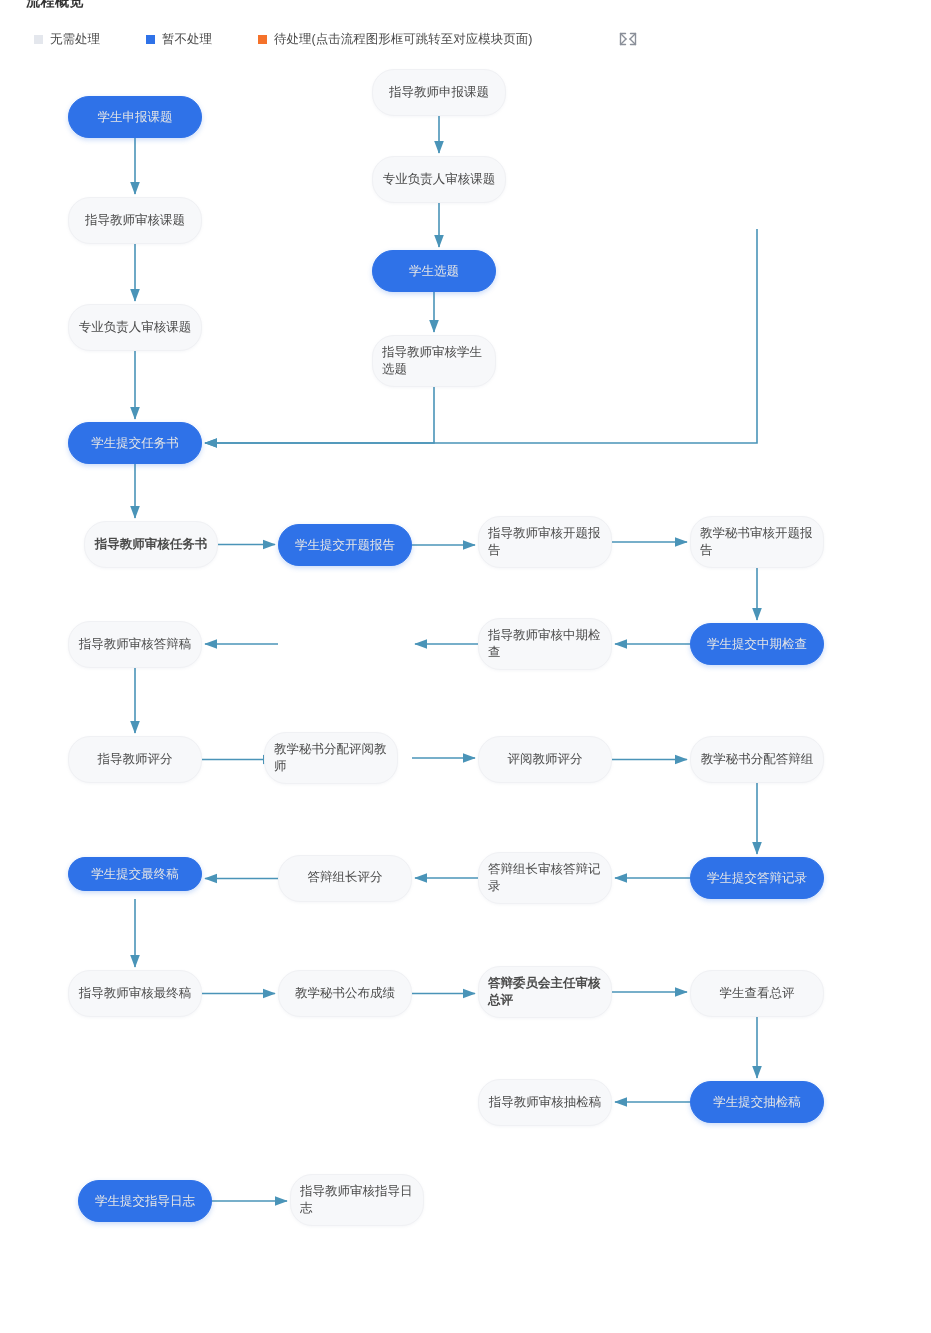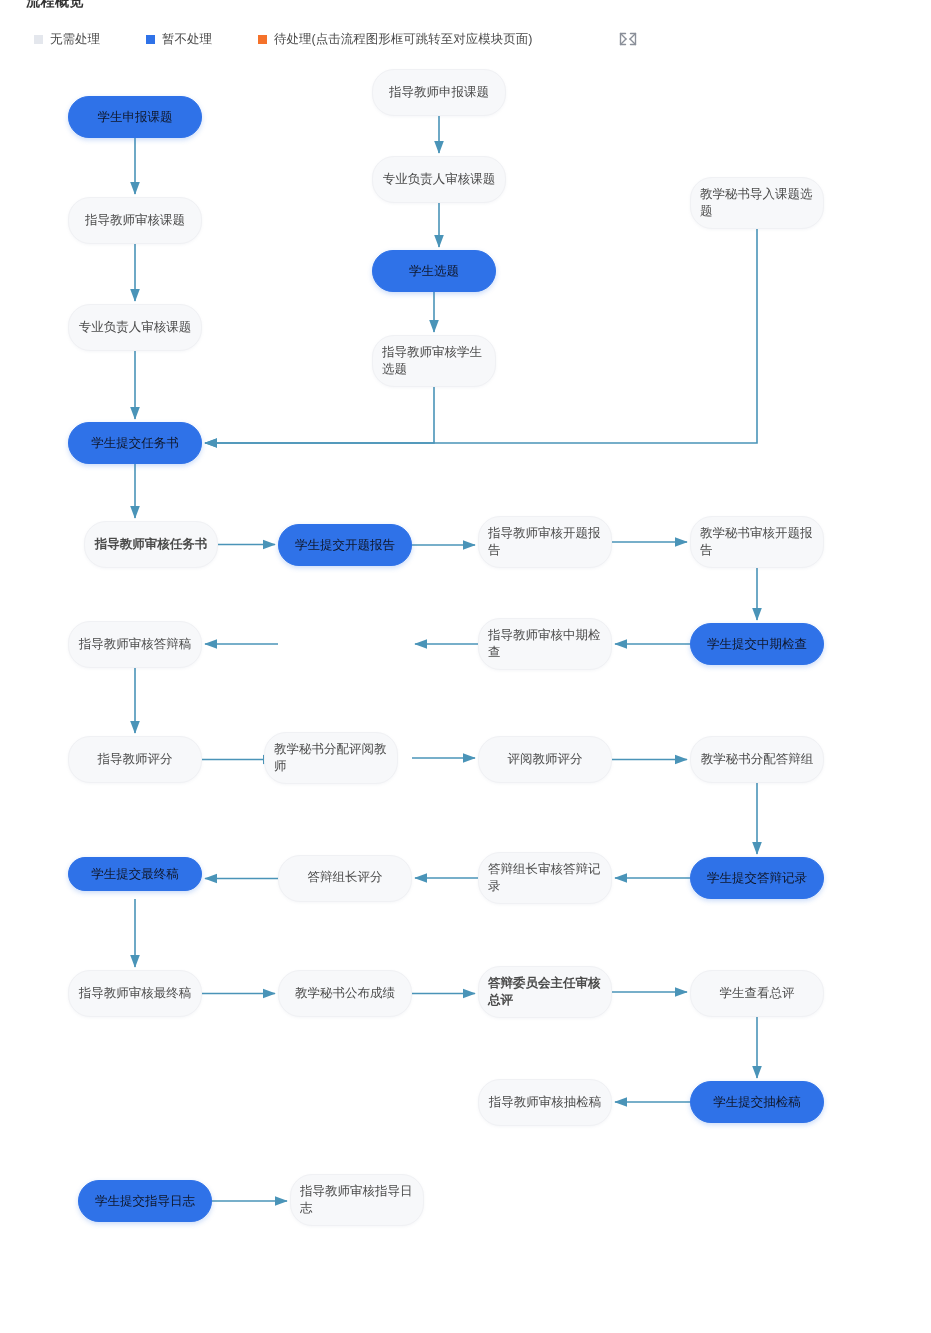--- a/index.html
+++ b/index.html
@@ -91,21 +91,21 @@
     word-break: break-all;
   }
   .node.gray {
     background: #f7f8fa;
     color: #4b4b4b;
     border: 1px solid #f0f1f4;
     box-shadow: 0 1px 3px rgba(120,130,150,0.07);
   }
   .node.blue {
     background: #2f72e8;
-    color: #0f172a;
+    color: #e5e5e5;
     border: 1px solid #2f72e8;
     box-shadow: 0 2px 5px rgba(47,114,232,0.25);
   }
 </style>
 </head>
 <body>
 
 <div id="page">
 
   <div id="panel-title">流程概览</div>
@@ -172,21 +172,20 @@
         <path d="M135,839 L135,907" fill="none" stroke="#4a94b8" stroke-width="1.6" marker-end="url(#ah)"></path>
         <path d="M202,933.5 L275,933.5" fill="none" stroke="#4a94b8" stroke-width="1.6" marker-end="url(#ah)"></path>
         <path d="M412,933.5 L475,933.5" fill="none" stroke="#4a94b8" stroke-width="1.6" marker-end="url(#ah)"></path>
         <path d="M612,932 L687,932" fill="none" stroke="#4a94b8" stroke-width="1.6" marker-end="url(#ah)"></path>
         <path d="M757,957 L757,1018" fill="none" stroke="#4a94b8" stroke-width="1.6" marker-end="url(#ah)"></path>
         <path d="M690,1042 L615,1042" fill="none" stroke="#4a94b8" stroke-width="1.6" marker-end="url(#ah)"></path>
         <path d="M212,1141 L287,1141" fill="none" stroke="#4a94b8" stroke-width="1.6" marker-end="url(#ah)"></path>
       </svg>
   <div class="node blue" style="left: 68px; top: 36px; width: 134px; height: 42px;">学生申报课题</div>
       <div class="node gray" style="left: 372px; top: 9px; width: 134px; height: 47px;">指导教师申报课题</div>
-      <div class="node gray" style="left: 690px; top: 117px; width: 134px; height: 52px;">教学秘书导入课题选题</div>
       <div class="node gray" style="left: 68px; top: 137px; width: 134px; height: 47px;">指导教师审核课题</div>
       <div class="node gray" style="left: 372px; top: 96px; width: 134px; height: 47px;">专业负责人审核课题</div>
       <div class="node blue" style="left: 372px; top: 190px; width: 124px; height: 42px;">学生选题</div>
       <div class="node gray" style="left: 68px; top: 244px; width: 134px; height: 47px;">专业负责人审核课题</div>
       <div class="node gray" style="left: 372px; top: 275px; width: 124px; height: 52px;">指导教师审核学生选题</div>
       <div class="node blue" style="left: 68px; top: 362px; width: 134px; height: 42px;">学生提交任务书</div>
       <div class="node gray" style="left: 84px; top: 461px; width: 134px; height: 47px; font-weight: bold;">指导教师审核任务书</div>
       <div class="node blue" style="left: 278px; top: 464px; width: 134px; height: 42px;">学生提交开题报告</div>
       <div class="node gray" style="left: 478px; top: 456px; width: 134px; height: 52px;">指导教师审核开题报告</div>
       <div class="node gray" style="left: 690px; top: 456px; width: 134px; height: 52px;">教学秘书审核开题报告</div>

